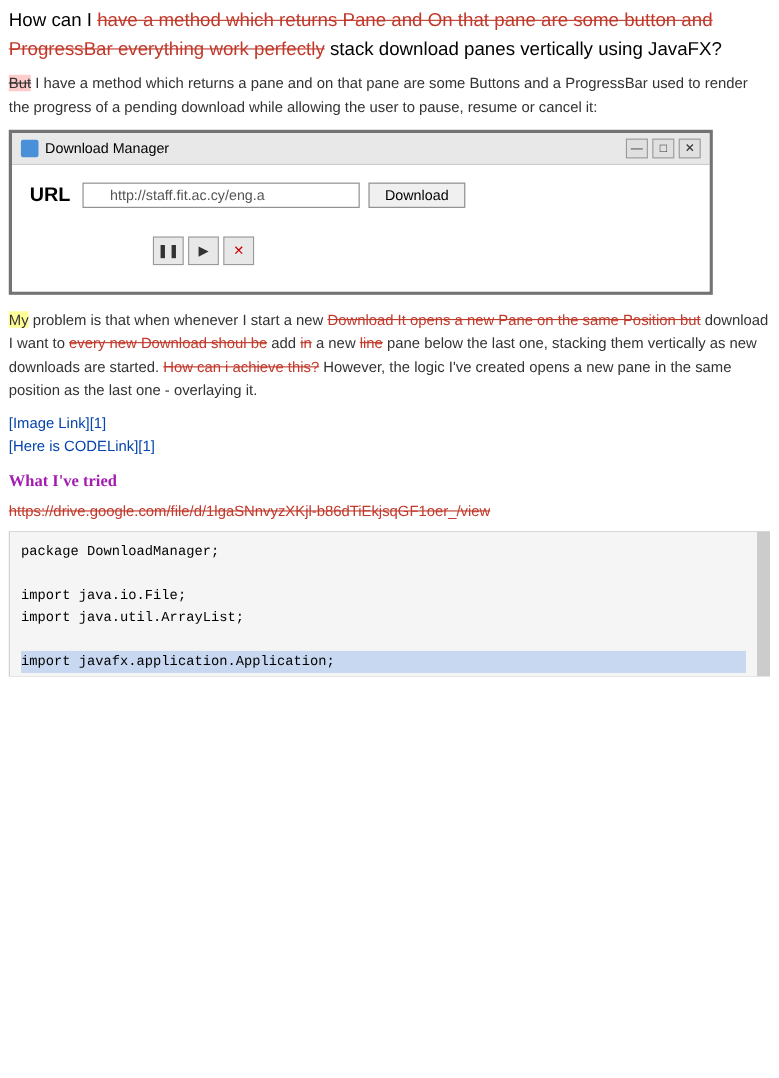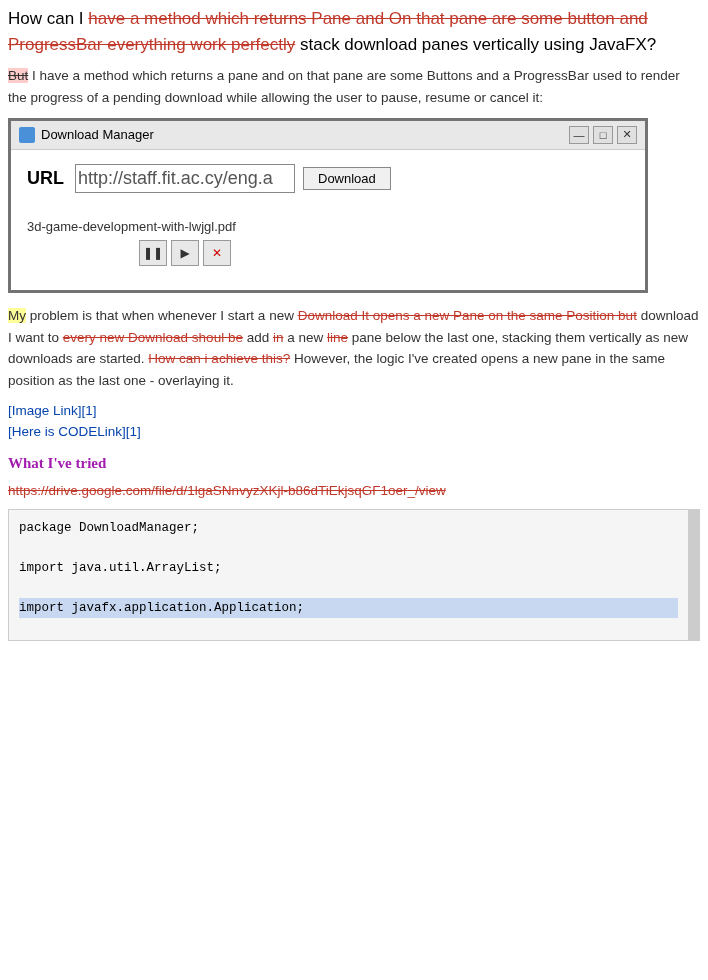--- a/index.html
+++ b/index.html
@@ -100,23 +100,23 @@
 
     .dm-url-label {
       font-size: 18px;
       font-weight: bold;
       color: #000;
       min-width: 40px;
     }
 
     .dm-url-input {
       border: 1px solid #888;
-      padding: 3px 2px;
-      font-size: 18px;
-      width: 220px;
+      padding: 3px 24px;
+      font-size: 13px;
+      width: 252px;
       color: #555;
     }
 
     .dm-download-btn {
       border: 1px solid #888;
       background: #f0f0f0;
       padding: 3px 14px;
       font-size: 13px;
       cursor: pointer;
       color: #000;
@@ -283,21 +283,20 @@
 
   <div class="dm-content">
 
     <div class="dm-url-row">
       <span class="dm-url-label">URL</span>
       <input class="dm-url-input" type="text" value="http://staff.fit.ac.cy/eng.a" style="">
       <button class="dm-download-btn">Download</button>
     </div>
 
     <div class="dm-download-item">
-      <div class="dm-filename">3d-game-development-with-lwjgl.pdf</div>
 
       <div class="dm-controls-row" style="margin-left: 110px;">
         <button class="dm-ctrl-btn pause">❚❚</button>
         <button class="dm-ctrl-btn play">▶</button>
         <button class="dm-ctrl-btn cancel" style="color:#c00;">✕</button>
       </div>
     </div>
   </div>
 </div>
 
@@ -324,16 +323,17 @@
   <a class="ref-link" href="#">[Here is CODELink][1]</a>
 </p>
 
 <h3 class="section-heading">What I've tried</h3>
 
 <a class="drive-link" href="#">https://drive.google.com/file/d/1lgaSNnvyzXKjl-b86dTiEkjsqGF1oer_/view</a>
 
 <div class="code-block" id="code-container">
 <div>package DownloadManager;</div>
     <div>&nbsp;</div>
+    <div>import java.io.File;</div>
     <div>import java.util.ArrayList;</div>
     <div>&nbsp;</div>
     <div class="highlight-line">import javafx.application.Application;</div>
   </div>
 
 </body></html>

